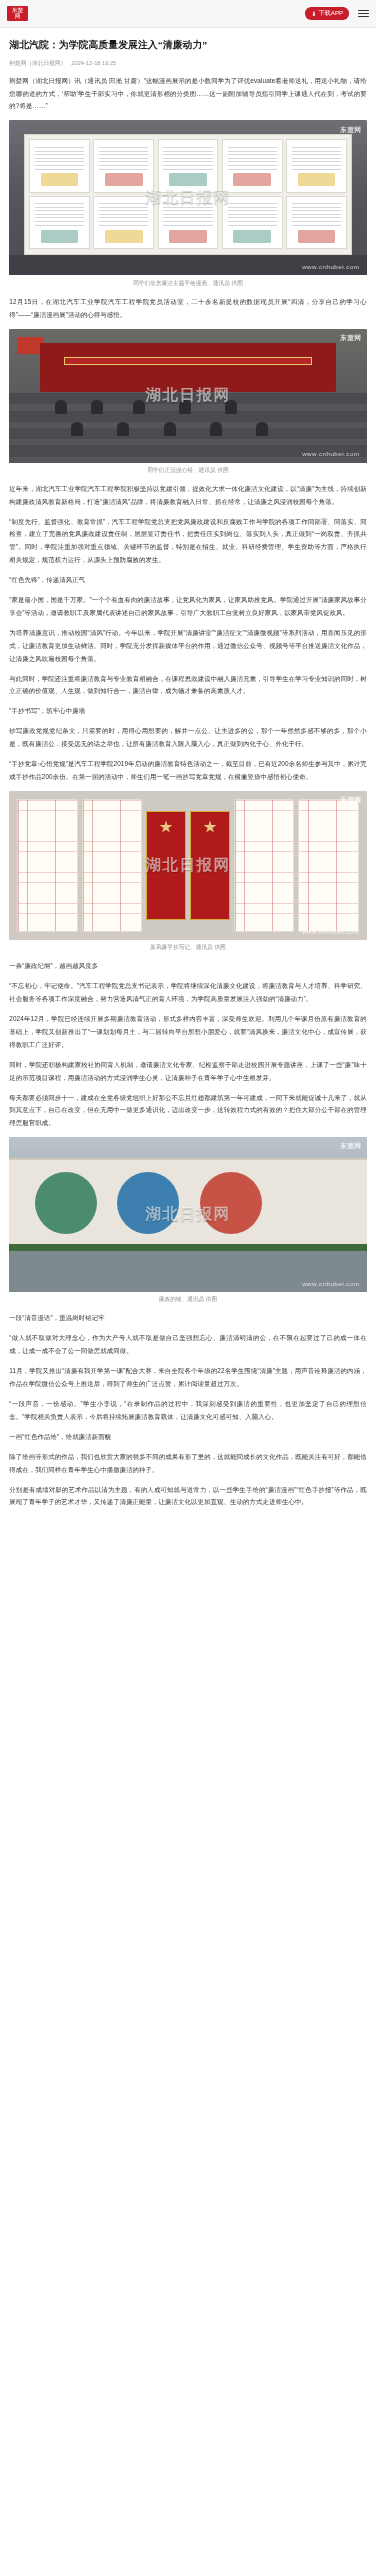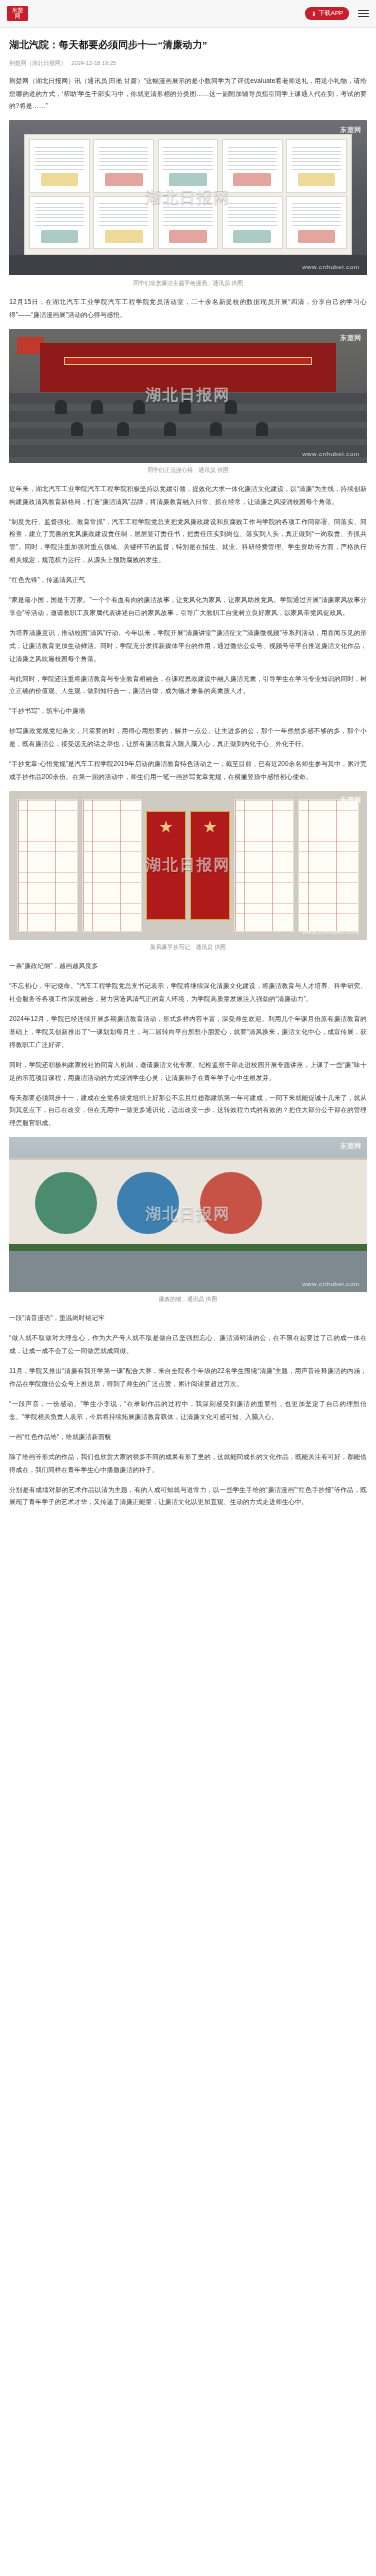--- a/index.html
+++ b/index.html
@@ -333,21 +333,21 @@
       <div class="hamburger">
         <i></i>
         <i></i>
         <i></i>
       </div>
     </div>
   </div>
 
   <div class="article">
 
-    <h1 class="headline">湖北汽院：每天都要必须同步十一“清廉动力”</h1>
+    <h1 class="headline">湖北汽院：为学院高质量发展注入“清廉动力”</h1>
 
     <div class="meta">
       <span>荆楚网（湖北日报网）</span>
       <span>2024-12-18 16:25</span>
     </div>
 
     <p class="body">荆楚网（湖北日报网）讯（通讯员 田淞 甘露）“这幅漫画展示的是小数同学为了评优evaluate看老师送礼，用送小礼物，请给您哪的道的方式，‘帮助’学生干部实习中，你就更清形相的分类图……这一副附加辅导员指引同学上课通人代在到，考试的要的?将是……”</p>
 
     <div class="figure">
       <div class="photo1">

